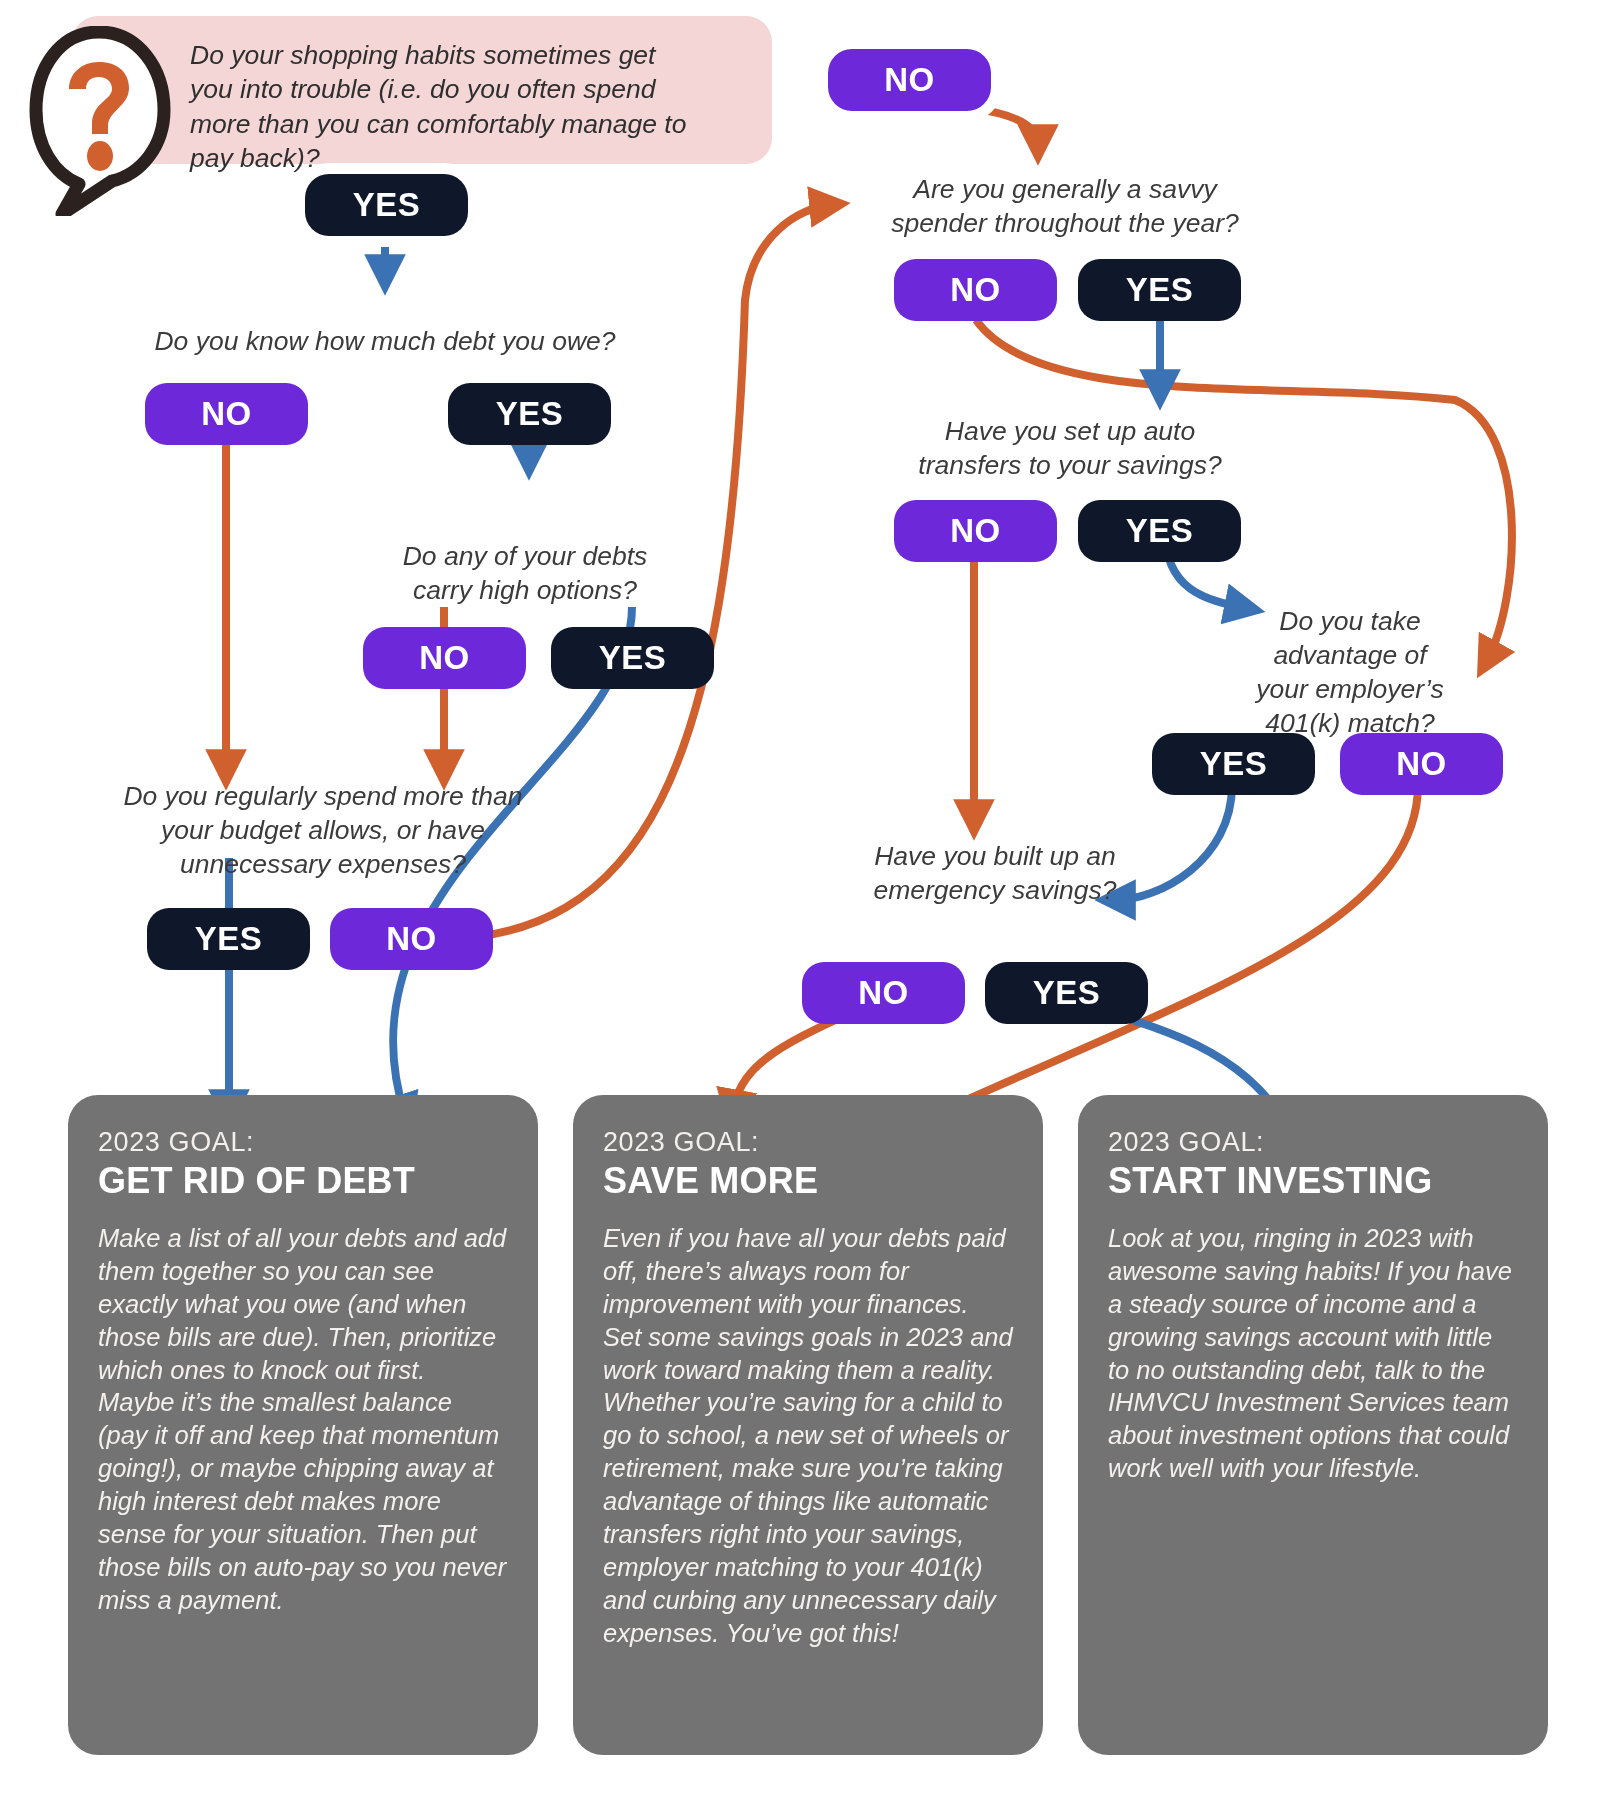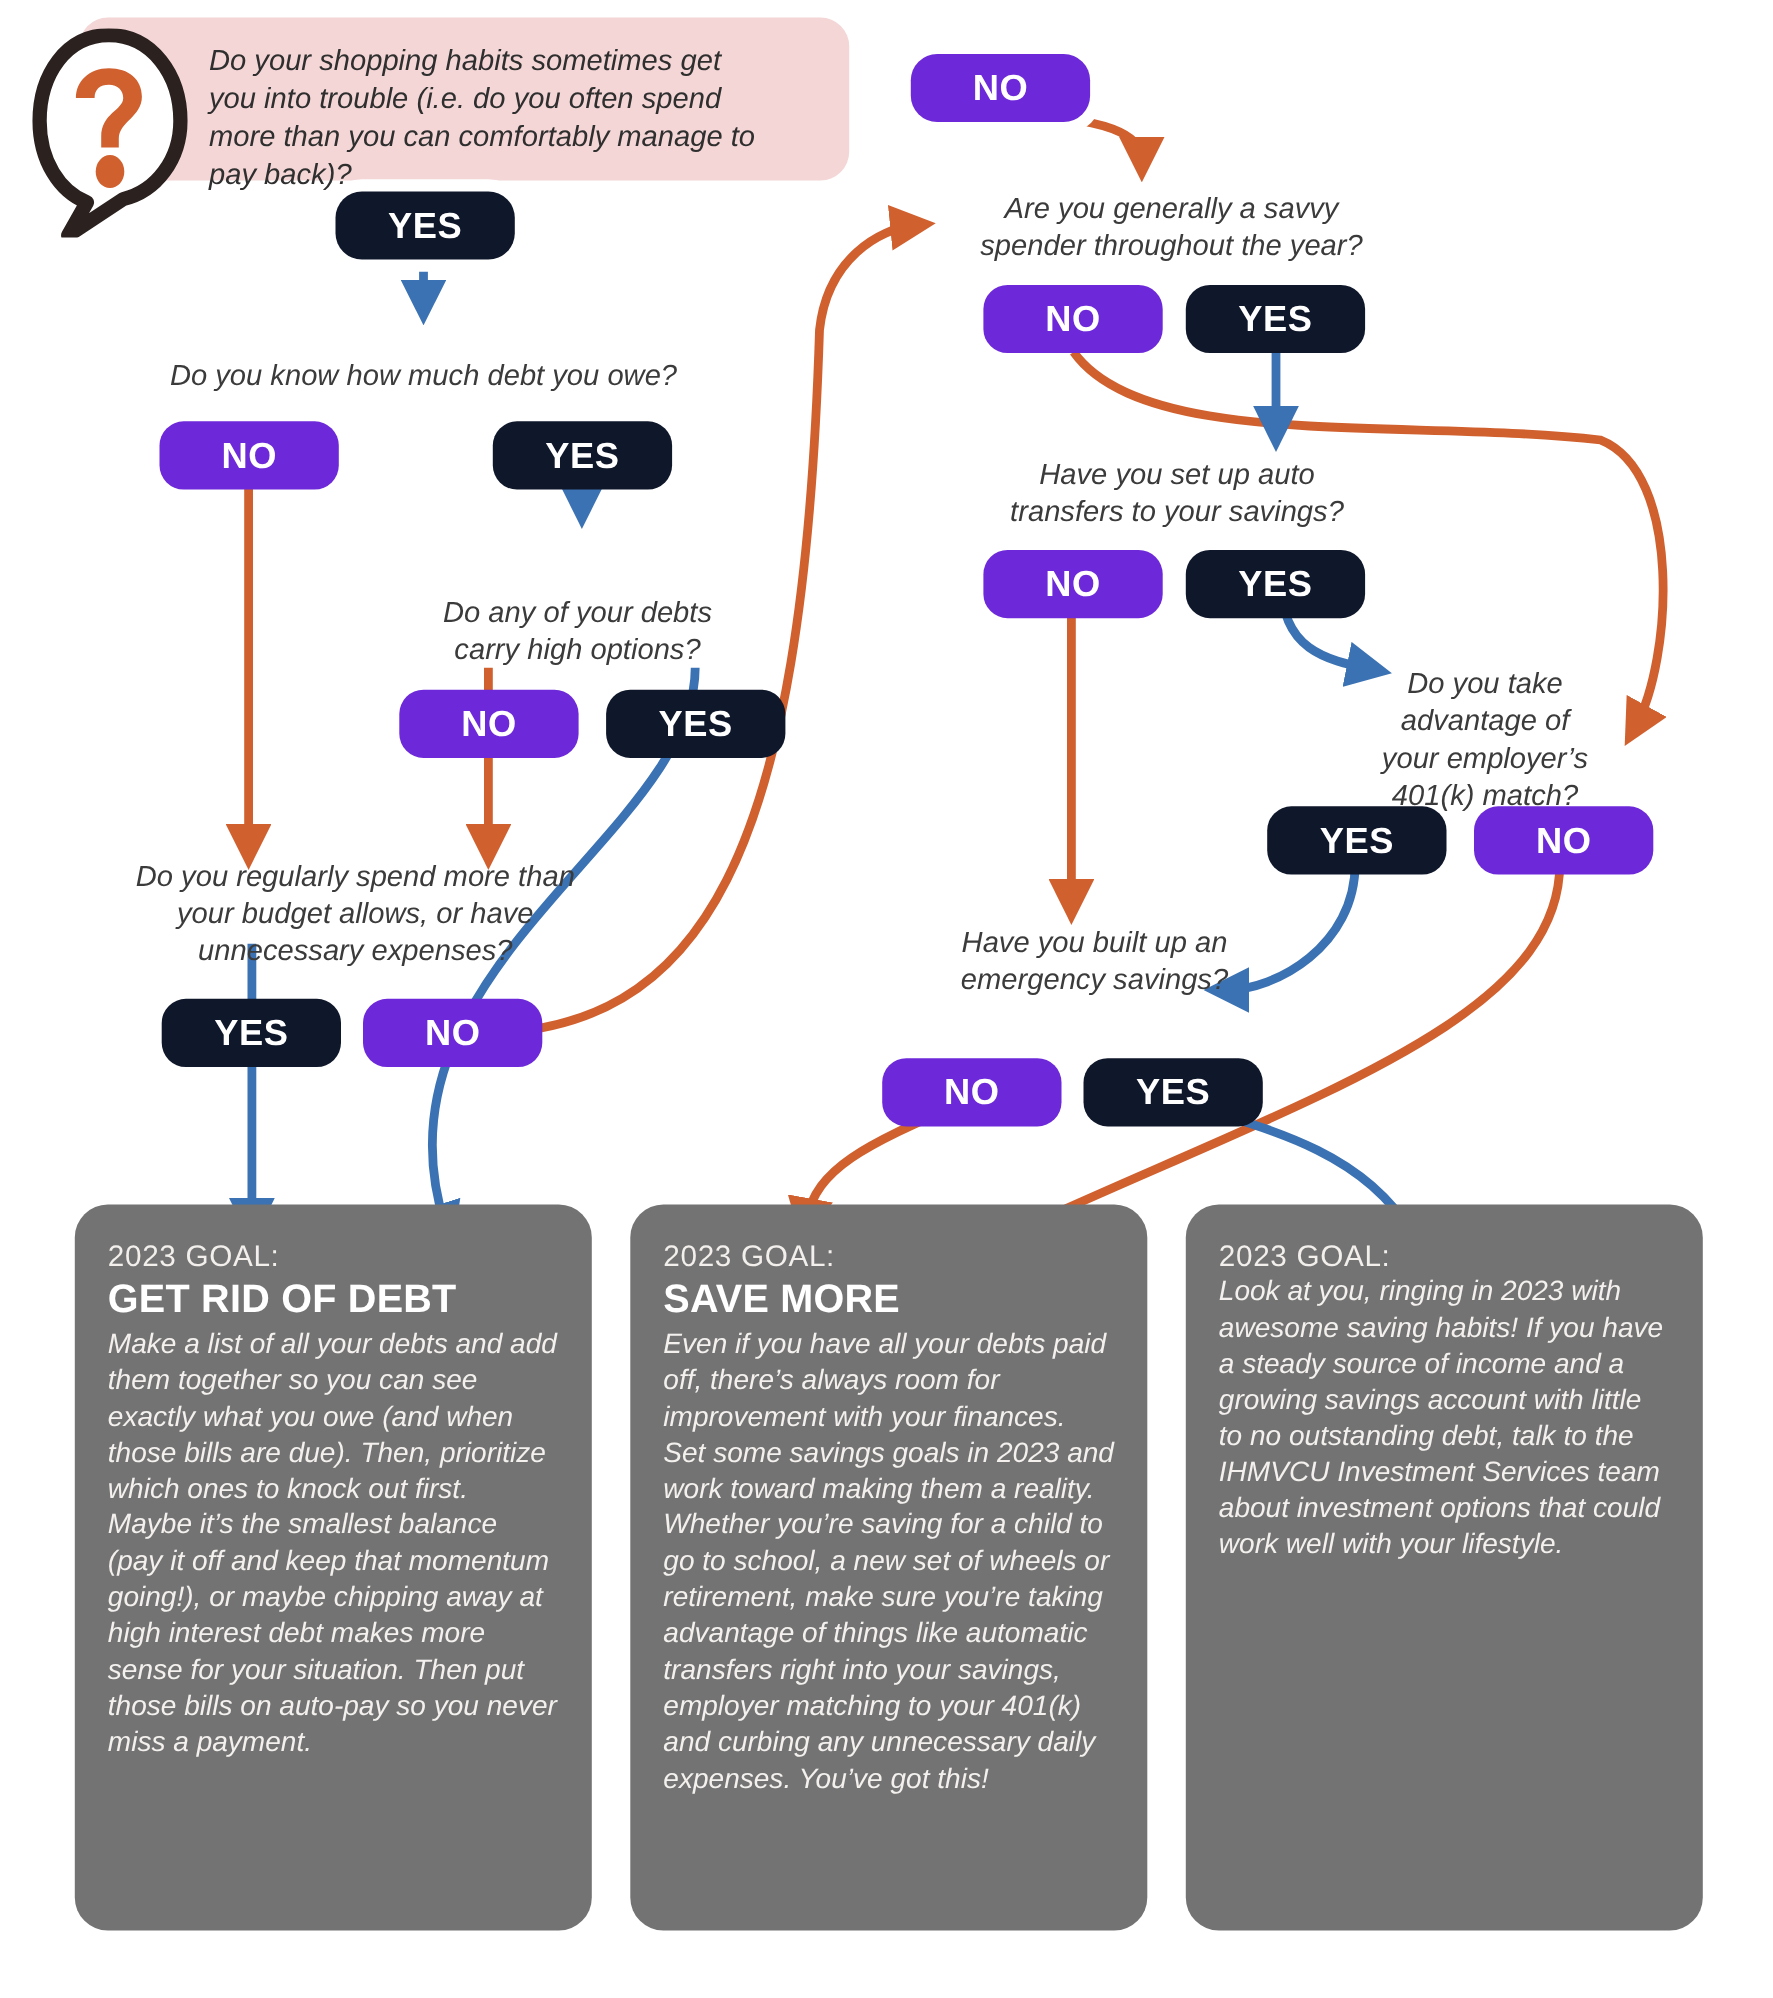--- a/index.html
+++ b/index.html
@@ -99,21 +99,21 @@
     letter-spacing: 0.6px;
     font-weight: 400;
     color: #f2efec;
     font-family: "Liberation Sans", sans-serif;
   }
   .card-title {
     font-size: 36px;
     font-weight: bold;
     letter-spacing: 0.2px;
     margin-top: 2px;
-    margin-bottom: 4px;
+    margin-bottom: 20px;
     color: #ffffff;
     font-family: "Liberation Sans", sans-serif;
   }
   .card-body {
     font-style: italic;
     font-size: 25.5px;
     line-height: 1.29;
     color: #f3f0ee;
     font-family: "Liberation Sans", sans-serif;
   }
@@ -214,16 +214,17 @@
   </div>
 
   <div class="card" style="left:573px; top:1095px; width:470px; height:660px;">
     <div class="card-eyebrow">2023 GOAL:</div>
     <div class="card-title">SAVE MORE</div>
     <div class="card-body">Even if you have all your debts paid off, there’s always room for improvement with your finances. Set some savings goals in 2023 and work toward making them a reality. Whether you’re saving for a child to go to school, a new set of wheels or retirement, make sure you’re taking advantage of things like automatic transfers right into your savings, employer matching to your 401(k) and curbing any unnecessary daily expenses. You’ve got this!</div>
   </div>
 
   <div class="card" style="left:1078px; top:1095px; width:470px; height:660px;">
     <div class="card-eyebrow">2023 GOAL:</div>
+    <div class="card-title">START INVESTING</div>
     <div class="card-body">Look at you, ringing in 2023 with awesome saving habits! If you have a steady source of income and a growing savings account with little to no outstanding debt, talk to the IHMVCU Investment Services team about investment options that could work well with your lifestyle.</div>
   </div>
 
 </div>
 
 </body></html>

